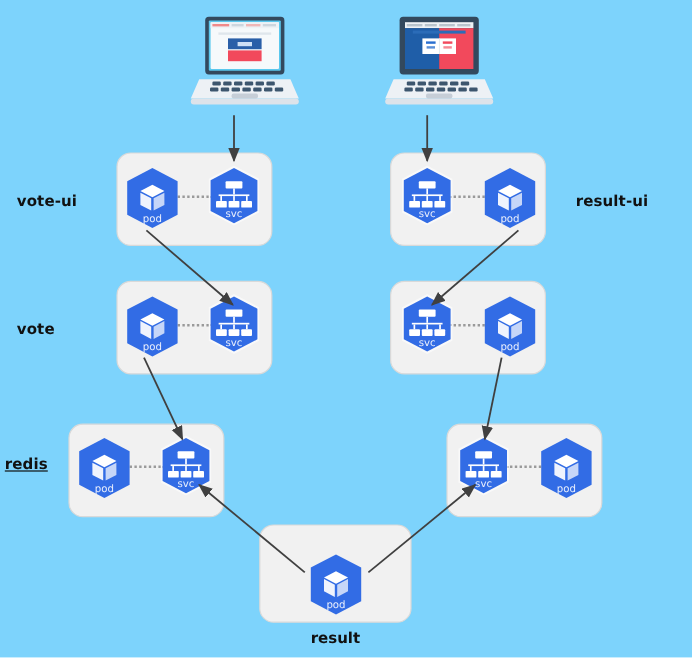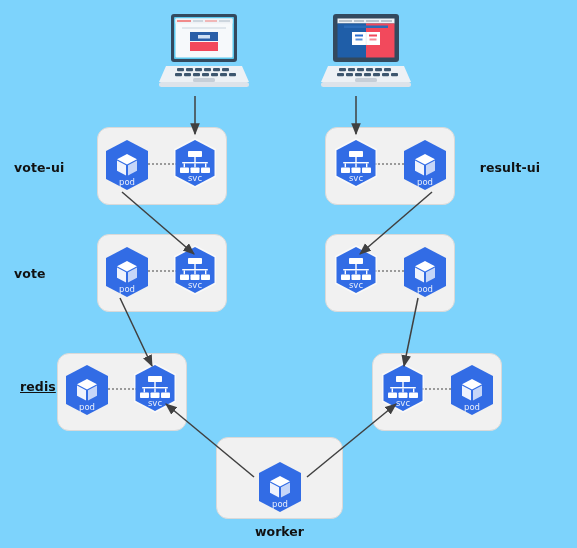--- a/index.html
+++ b/index.html
@@ -284,21 +284,21 @@
       <g fill="#ffffff">
         <path d="M27 16 L37 21.2 L27 26.4 L17 21.2 Z"></path>
         <path d="M17 22.6 L26 27.3 L26 37.5 L17 32.8 Z" opacity="0.92"></path>
         <path d="M37 22.6 L28 27.3 L28 37.5 L37 32.8 Z" opacity="0.72"></path>
       </g>
       <text x="27" y="47" font-family="DejaVu Sans, sans-serif" font-size="8.5" fill="#e8eefc" text-anchor="middle">pod</text>
     </svg>
   </div>
 
   <div class="group" style="left:57px; top:353px; width:130px; height:78px;"></div>
-  <div class="side-label left" style="left:20px; top:379px;text-decoration:underline;">redis</div>
+  <div class="side-label left" style="left:4px; top:379px;text-decoration:underline;">redis</div>
   <div class="dotlink" style="left:105px; top:388px; width:32px;"></div>
   <div class="node" style="left:60px; top:363px;">
     <svg viewBox="0 0 54 54" width="54" height="54">
       <polygon points="27,2 48,13 48,41 27,52 6,41 6,13" fill="#326ce5"></polygon>
       <g fill="#ffffff">
         <path d="M27 16 L37 21.2 L27 26.4 L17 21.2 Z"></path>
         <path d="M17 22.6 L26 27.3 L26 37.5 L17 32.8 Z" opacity="0.92"></path>
         <path d="M37 22.6 L28 27.3 L28 37.5 L37 32.8 Z" opacity="0.72"></path>
       </g>
       <text x="27" y="47" font-family="DejaVu Sans, sans-serif" font-size="8.5" fill="#e8eefc" text-anchor="middle">pod</text>
@@ -350,21 +350,21 @@
       <g fill="#ffffff">
         <path d="M27 16 L37 21.2 L27 26.4 L17 21.2 Z"></path>
         <path d="M17 22.6 L26 27.3 L26 37.5 L17 32.8 Z" opacity="0.92"></path>
         <path d="M37 22.6 L28 27.3 L28 37.5 L37 32.8 Z" opacity="0.72"></path>
       </g>
       <text x="27" y="47" font-family="DejaVu Sans, sans-serif" font-size="8.5" fill="#e8eefc" text-anchor="middle">pod</text>
     </svg>
   </div>
 
   <div class="group" style="left:216px; top:437px; width:127px; height:82px;"></div>
-  <div class="bottom-label" style="left:216px; top:524px; width:127px;">worker</div>
+  <div class="bottom-label" style="left:216px; top:524px; width:127px;">result</div>
   <div class="node" style="left:253px; top:460px;">
     <svg viewBox="0 0 54 54" width="54" height="54">
       <polygon points="27,2 48,13 48,41 27,52 6,41 6,13" fill="#326ce5"></polygon>
       <g fill="#ffffff">
         <path d="M27 16 L37 21.2 L27 26.4 L17 21.2 Z"></path>
         <path d="M17 22.6 L26 27.3 L26 37.5 L17 32.8 Z" opacity="0.92"></path>
         <path d="M37 22.6 L28 27.3 L28 37.5 L37 32.8 Z" opacity="0.72"></path>
       </g>
       <text x="27" y="47" font-family="DejaVu Sans, sans-serif" font-size="8.5" fill="#e8eefc" text-anchor="middle">pod</text>
     </svg>

